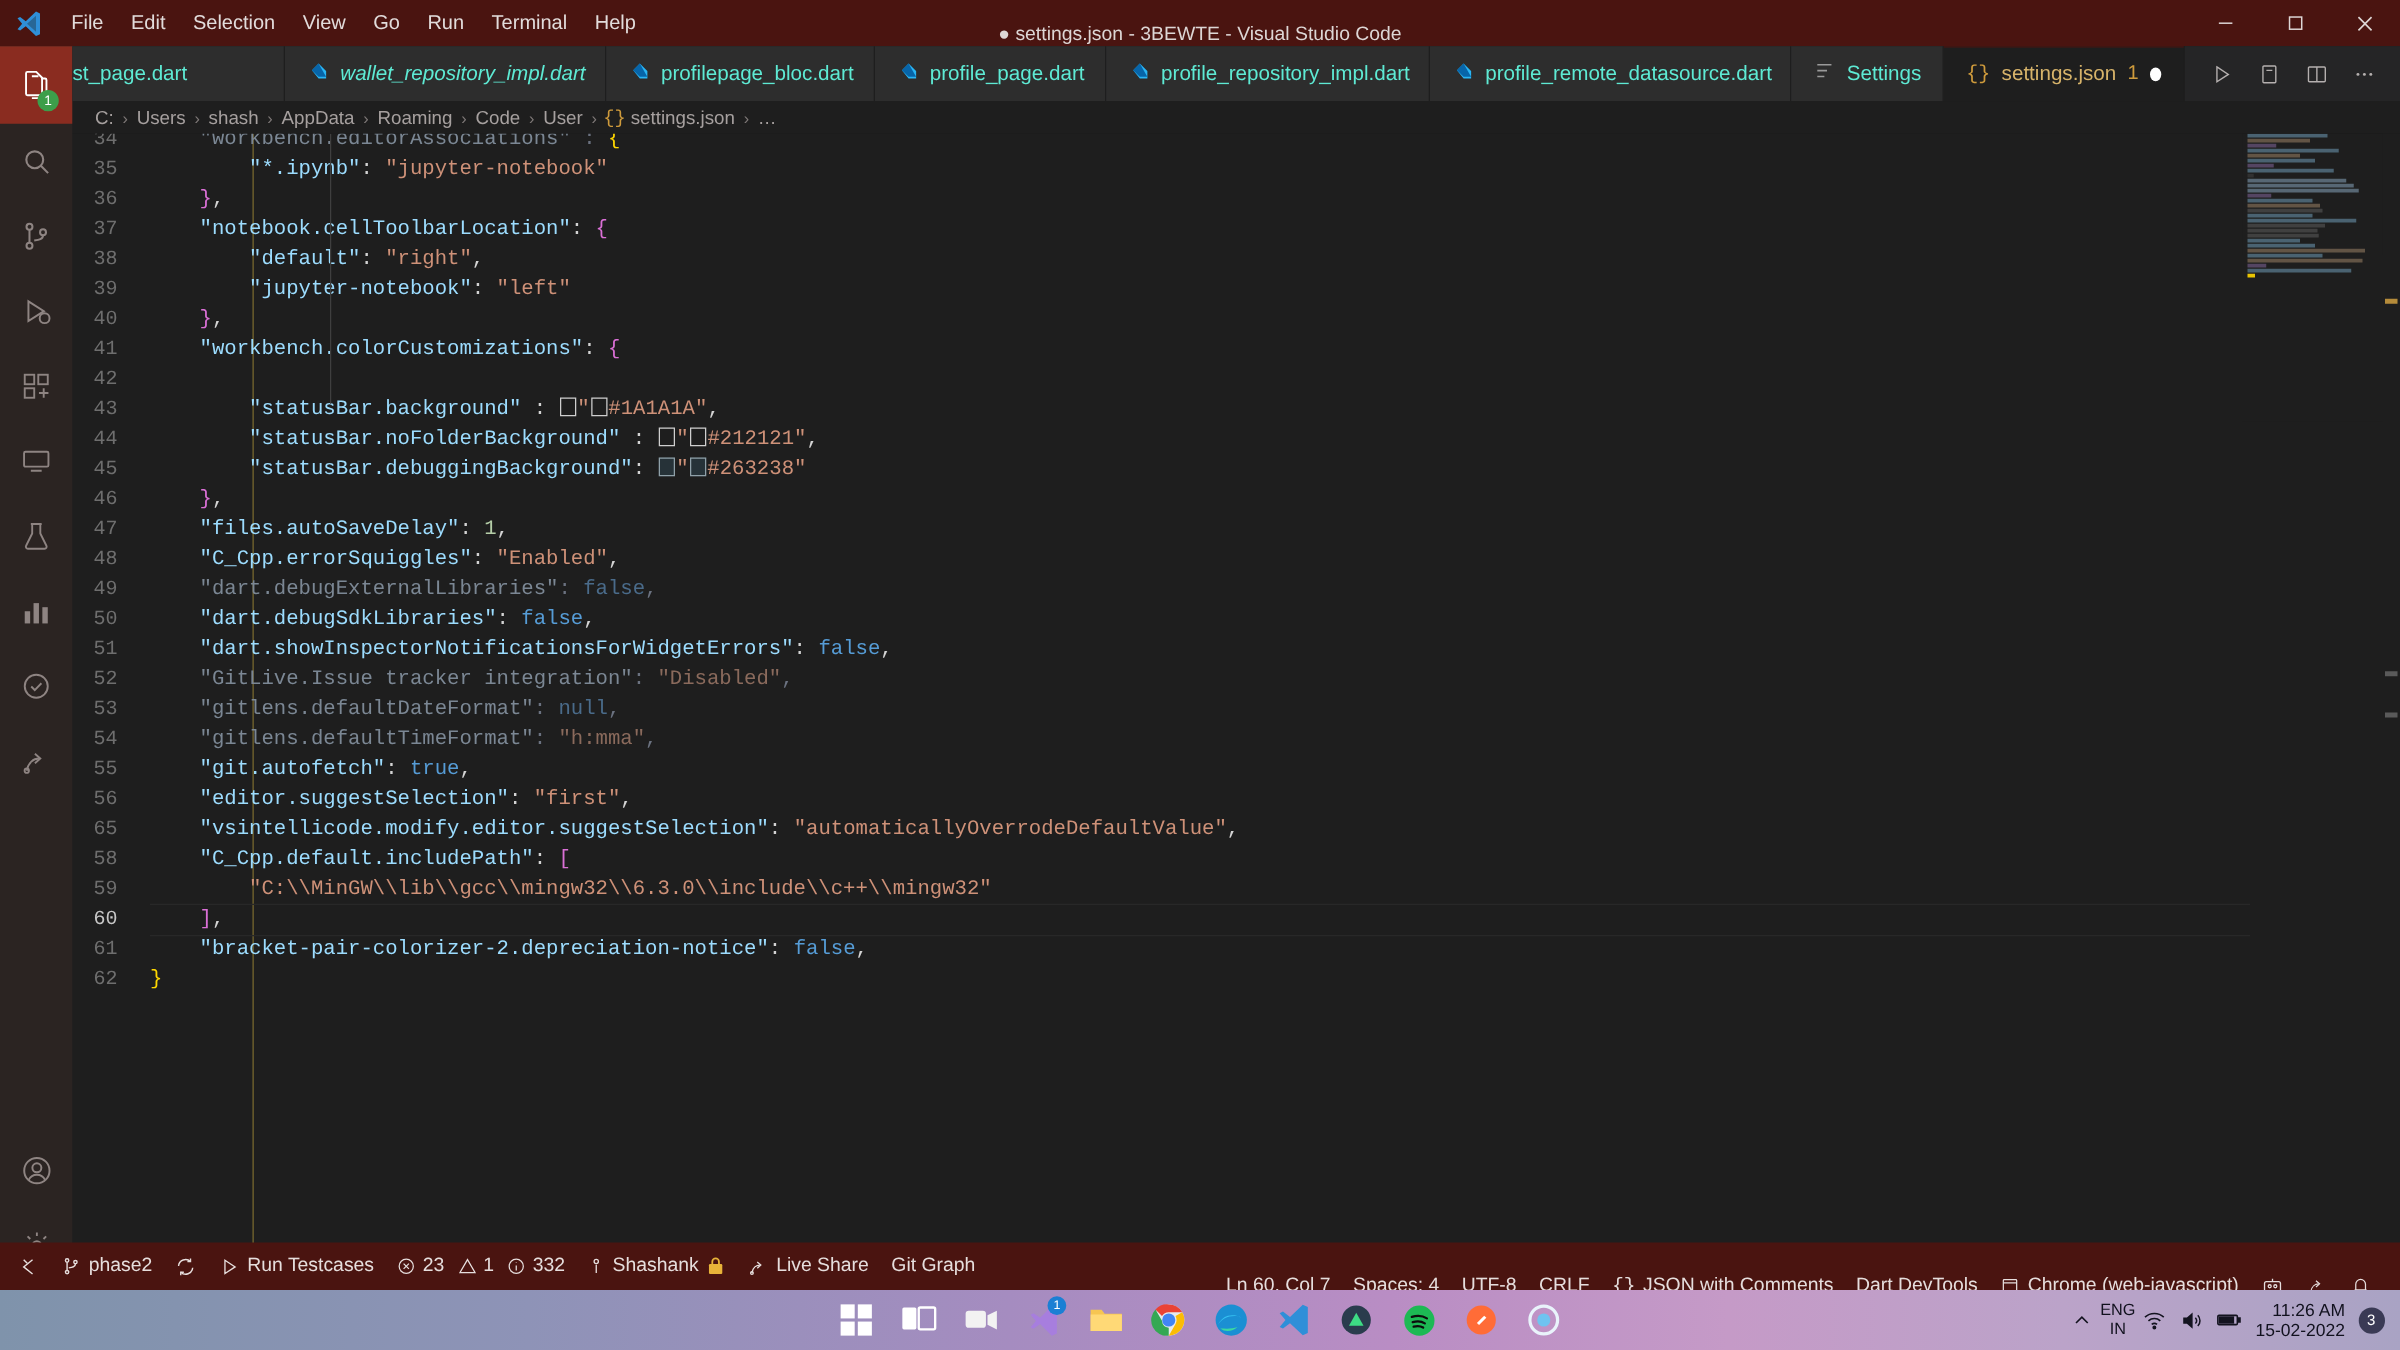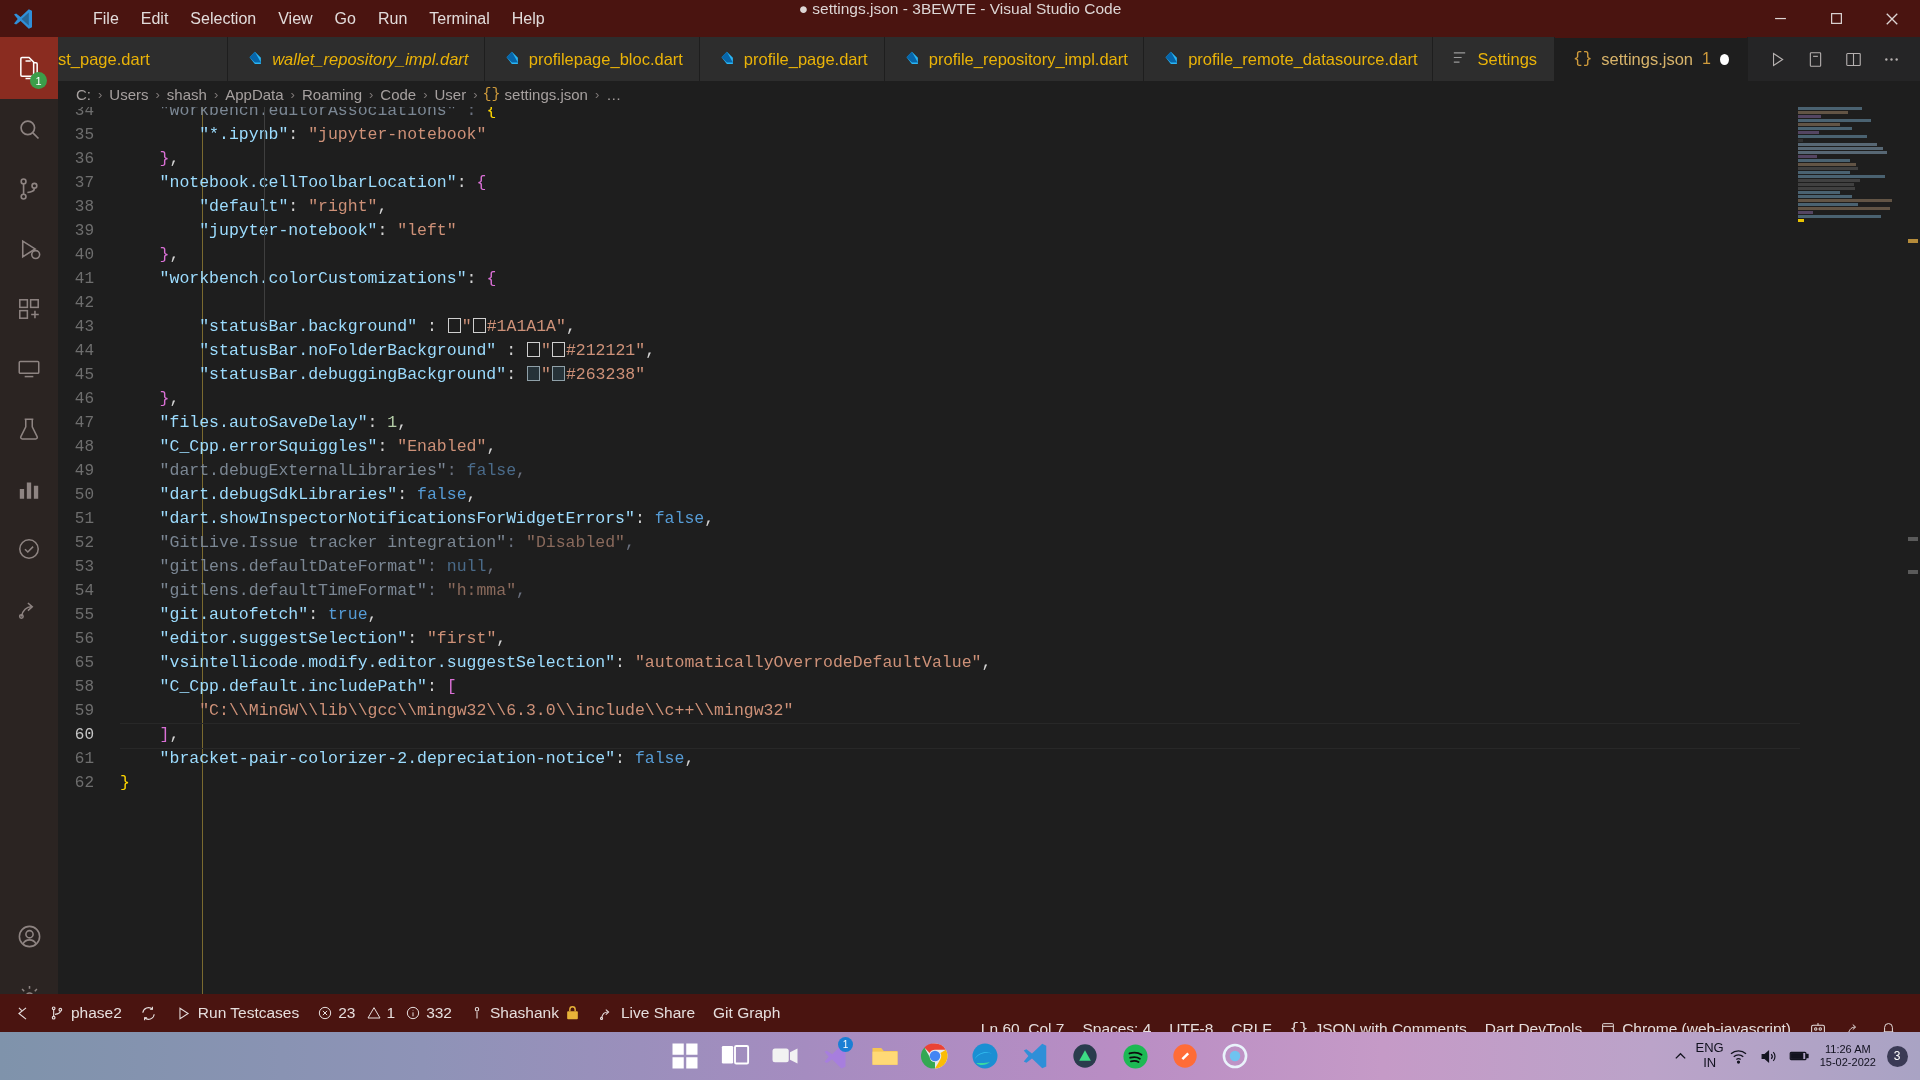--- a/index.html
+++ b/index.html
@@ -7,22 +7,22 @@
     width: 1920px; height: 1080px;
     background: #1e1e1e;
     font-family: "Liberation Sans", sans-serif;
     overflow: hidden;
   }
   #app { position: relative; width: 1920px; height: 1080px; background: #1e1e1e; }
 
   
   .titlebar {
     position: absolute; top: 0; left: 0; width: 1920px; height: 37px;
-    background: #4a1410; display: flex; align-items: flex-start;
-    color: #d8d0cf; font-size: 16px; gap: 36px;
+    background: #4a1410; display: flex; align-items: flex-end;
+    color: #d8d0cf; font-size: 16px;
   }
   .vs-logo { width: 46px; height: 37px; display: flex; align-items: center; justify-content: center; }
   .menu { display: flex; align-items: center; height: 37px; }
   .menu-item { padding: 0 11px; height: 37px; line-height: 37px; font-size: 16px; color: #e2dcdb; cursor: default; }
   .title-center {
     position: absolute; left: 0; right: 0; text-align: center;
     font-size: 15.5px; color: #ddd6d5; pointer-events: none;
   }
   .win-buttons { position: absolute; right: 0; top: 0; height: 37px; display: flex; }
   .win-btn { width: 56px; height: 37px; display: flex; align-items: center; justify-content: center; color: #ddd6d5; }
@@ -46,21 +46,21 @@
   }
 
   
   .tabsrow {
     position: absolute; left: 58px; top: 37px; right: 0; height: 44px;
     background: #252526; display: flex; align-items: stretch;
     border-bottom: 0;
   }
   .tab {
     display: flex; align-items: center; gap: 9px; padding: 0 18px;
-    background: #2d2d2d; color: #eab308; font-size: 16.5px;
+    background: #2d2d2d; color: #5eead4; font-size: 16.5px;
     border-right: 1px solid #1e1e1e; white-space: nowrap; cursor: pointer;
     position: relative; min-width: 0;
   }
   .tab.dirty-italic .tab-label { font-style: italic; }
   .tab.active { background: #1e1e1e; color: #d7b36a; }
   .tab.active::before {
     content: ""; position: absolute; left: 0; right: 0; top: 0; height: 1px; background: #4a1410;
   }
   .tab .dart-ico { flex: 0 0 auto; }
   .tab-json-brace { color: #cf9b3c; font-family: "Liberation Mono", monospace; font-size: 16px; }
@@ -156,21 +156,21 @@
   }
   .tb-center { position: absolute; left: 50%; transform: translateX(-50%); display: flex; align-items: center; gap: 10px; }
   .tb-ico { width: 40px; height: 40px; display: flex; align-items: center; justify-content: center; position: relative; cursor: pointer; }
   .tb-badge {
     position: absolute; top: 1px; right: 2px; background: #1b7fd4; color: #fff;
     font-size: 10px; width: 15px; height: 15px; border-radius: 50%;
     display: flex; align-items: center; justify-content: center;
   }
   .tb-right { position: absolute; right: 0; display: flex; align-items: center; height: 48px; color: #14142b; font-size: 13px; gap: 0; padding-right: 8px; }
   .tb-lang { line-height: 1.15; text-align: center; font-size: 13px; color: #11111e; }
-  .tb-clock { line-height: 1.15; text-align: center; font-size: 11px; color: #11111e; padding: 0 6px; }
+  .tb-clock { line-height: 1.15; text-align: right; font-size: 14px; color: #11111e; padding: 0 6px; }
   .tb-count { width: 21px; height: 21px; border-radius: 50%; background: #3a3a55; color: #fff;
     display: flex; align-items: center; justify-content: center; font-size: 12px; }
   .tb-sys { width: 30px; height: 48px; display: flex; align-items: center; justify-content: center; color: #13131f; }
 </style>
 </head>
 <body>
 
 <div id="app">
 
   <div class="titlebar">

